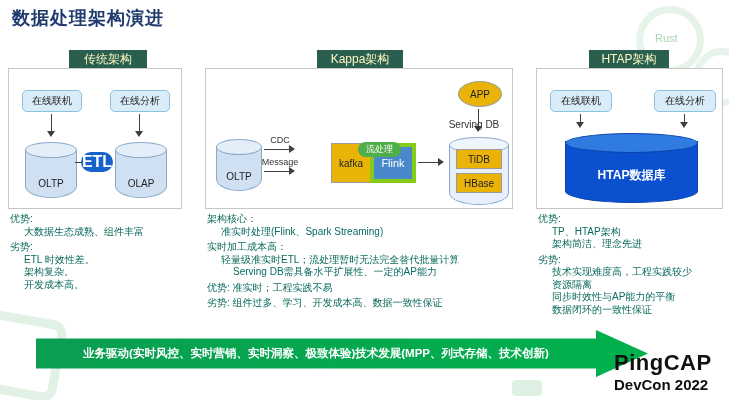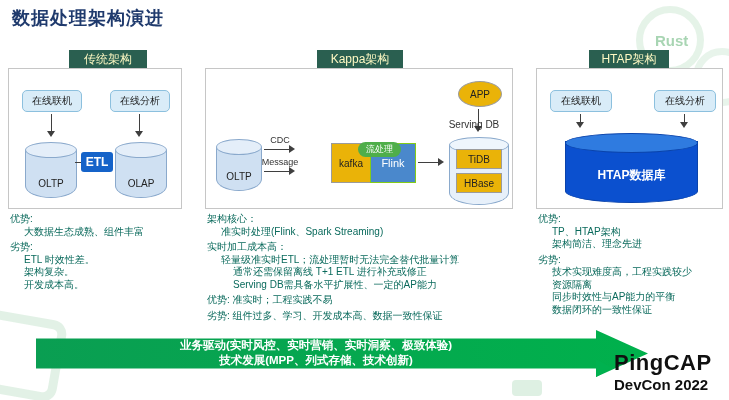--- a/index.html
+++ b/index.html
@@ -2,21 +2,21 @@
 <html style="--header-bg: #2a5f50; --title-color: #1f3a6d; --note-color: #0a6a5c; --etl-blue: #1563c9; --flink-blue: #4a88cc; --tag-green: #4fae4a; --htap-top: #2f7be0; --htap-body: #0b50cf; --arrow-a: #0a9e52; --arrow-b: #00b14c; --logo-green: #00b14f; --pill-bg: #d9ecf8; --pill-border: #8cc0de; --cyl-bg: #cfe0f2; --cyl-top: #e4eef9; --cyl-border: #8aa9cc;"><head>
 <meta charset="utf-8">
 <style>
   html,body{margin:0;padding:0;background:#fff;}
   #stage{position:relative;width:729px;height:400px;background:#fff;overflow:hidden;
          font-family:"Liberation Sans","DejaVu Sans",sans-serif;}
 
   
   .deco{position:absolute;pointer-events:none;}
   .deco-circle{border-radius:50%;}
-  .rust-text{position:absolute;font-size:15px;color:#8cc79a;opacity:.75;font-weight:bold;}
+  .rust-text{position:absolute;font-size:11px;color:#8cc79a;opacity:.75;}
 
   
   .title{position:absolute;left:12px;top:6px;font-size:18px;font-weight:bold;
          color:var(--title-color,#1f3a6d);letter-spacing:1px;}
 
   
   .col-header{position:absolute;top:50px;height:18px;background:var(--header-bg,#2a5f50);
               color:#fef9c3;font-size:12px;display:flex;align-items:center;justify-content:center;}
 
   
@@ -39,23 +39,23 @@
   .cyl.htap .cyl-cap{background:var(--htap-top,#2f7be0);border-color:#0a43ab;height:20px;}
   .cyl.htap .cyl-label{bottom:auto;top:34px;color:#fff;font-weight:bold;font-size:12px;}
   .cyl.serving .cyl-body{background:#e7f0fa;}
   .cyl.serving .cyl-cap{background:#eef5fc;}
 
   
   .wbox{position:absolute;background:#eab308;border:1px solid #9b9b9b;display:flex;align-items:center;
         justify-content:center;font-size:10px;color:#222;box-sizing:border-box;z-index:5;}
   .wbox.ellipse{border-radius:50%;}
 
-  .etl{position:absolute;background:var(--etl-blue,#1563c9);color:#fff;font-weight:bold;font-size:12px;
-       border-radius:3px;display:flex;align-items:center;justify-content:center;z-index:6;}
-  .flink{position:absolute;background:var(--flink-blue,#4a88cc);border:1px solid #84cc16;color:#fff;
+  .etl{position:absolute;background:var(--etl-blue,#1563c9);color:#fff;font-weight:bold;font-size:16px;
+       border-radius:10px;display:flex;align-items:center;justify-content:center;z-index:6;}
+  .flink{position:absolute;background:var(--flink-blue,#4a88cc);border:4px solid #84cc16;color:#fff;
        font-size:11px;display:flex;align-items:center;justify-content:center;box-sizing:border-box;z-index:5;}
   .tag{position:absolute;background:var(--tag-green,#4fae4a);color:#fff;font-size:9px;line-height:15px;
        padding:0 8px;border-radius:8px;z-index:7;}
   .slabel{position:absolute;font-size:9px;color:#333;text-align:center;z-index:4;}
 
   
   .arr-v{position:absolute;width:0;border-left:1.6px solid #3f3f3f;z-index:4;}
   .arr-v::after{content:"";position:absolute;bottom:-6px;left:-4.8px;border:4px solid transparent;
                 border-top:6px solid #3f3f3f;}
   .arr-h{position:absolute;height:0;border-top:1.6px solid #3f3f3f;z-index:4;}
@@ -67,21 +67,21 @@
   .note-line{font-size:10px;line-height:12.5px;color:var(--note-color,#0a6a5c);white-space:nowrap;}
   .note-line.ind1{padding-left:14px;}
   .note-line.ind2{padding-left:26px;}
   .note-line.lbl:not(:first-child){margin-top:3px;}
 
   
   .big-arrow{position:absolute;left:36px;top:330px;width:612px;height:47px;
              background:linear-gradient(90deg,var(--arrow-a,#0a9e52),var(--arrow-b,#00b14c));
              clip-path:polygon(0 18%,91.5% 18%,91.5% 0,100% 50%,91.5% 100%,91.5% 82%,0 82%);}
   .big-arrow-text{position:absolute;left:0;top:18%;height:64%;width:91.5%;display:flex;
-             flex-direction:column;justify-content:center;align-items:center;color:#fff;
+             flex-direction:row;justify-content:center;align-items:center;color:#fff;
              font-weight:bold;font-size:11.5px;line-height:15px;}
 
   
   .logo-tri{position:absolute;left:596px;top:359px;width:0;height:0;
             border-left:16px solid var(--logo-green,#00b14f);
             border-top:9px solid transparent;border-bottom:9px solid transparent;}
   .logo-brand{position:absolute;left:614px;top:350px;font-size:22px;font-weight:bold;color:#101010;letter-spacing:.5px;}
   .logo-event{position:absolute;left:614px;top:376px;font-size:15px;font-weight:bold;color:#101010;}
 </style>
 </head>
@@ -178,21 +178,20 @@
       <div class="note-line ind0 lbl">劣势:</div>
       <div class="note-line ind1">ETL 时效性差。</div>
       <div class="note-line ind1">架构复杂。</div>
       <div class="note-line ind1">开发成本高。</div>
     </div>
   <div class="notes" style="left:207px;width:322px;">
       <div class="note-line ind0 lbl">架构核心：</div>
       <div class="note-line ind1">准实时处理(Flink、Spark Streaming)</div>
       <div class="note-line ind0 lbl">实时加工成本高：</div>
       <div class="note-line ind1">轻量级准实时ETL；流处理暂时无法完全替代批量计算</div>
-      <div class="note-line ind2">通常还需保留离线 T+1 ETL 进行补充或修正</div>
       <div class="note-line ind2">Serving DB需具备水平扩展性、一定的AP能力</div>
       <div class="note-line ind0 lbl">优势: 准实时；工程实践不易</div>
       <div class="note-line ind0 lbl">劣势: 组件过多、学习、开发成本高、数据一致性保证</div>
     </div>
   <div class="notes" style="left:538px;width:186px;">
       <div class="note-line ind0 lbl">优势:</div>
       <div class="note-line ind1">TP、HTAP架构</div>
       <div class="note-line ind1">架构简洁、理念先进</div>
       <div class="note-line ind0 lbl">劣势:</div>
       <div class="note-line ind1">技术实现难度高，工程实践较少</div>

